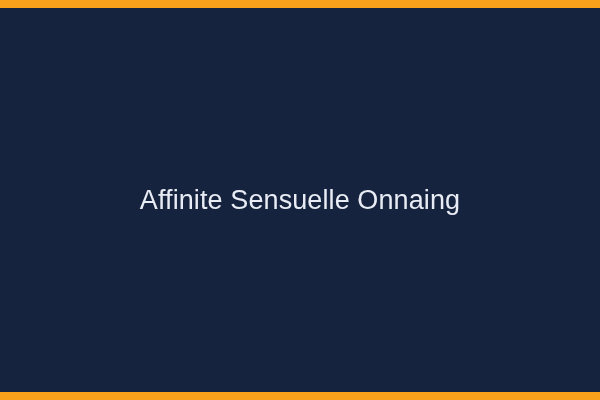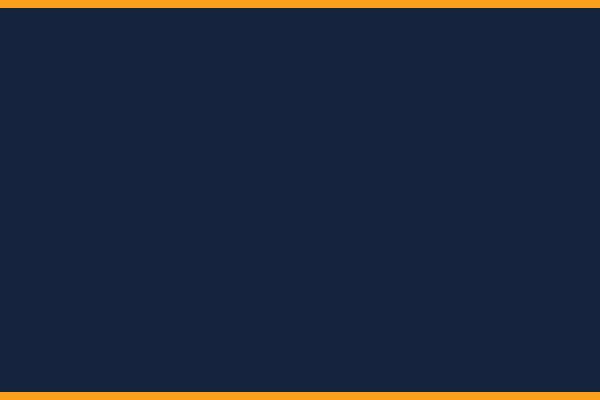--- a/index.html
+++ b/index.html
@@ -63,16 +63,17 @@
     -webkit-font-smoothing: antialiased;
   }
 </style>
 </head>
 <body>
 
 <div class="placeholder-card">
 
   <div class="accent-bar top"></div>
 
+  <p class="caption">Affinite Sensuelle Onnaing</p>
 
   <div class="accent-bar bottom"></div>
 
 </div>
 
 </body></html>

